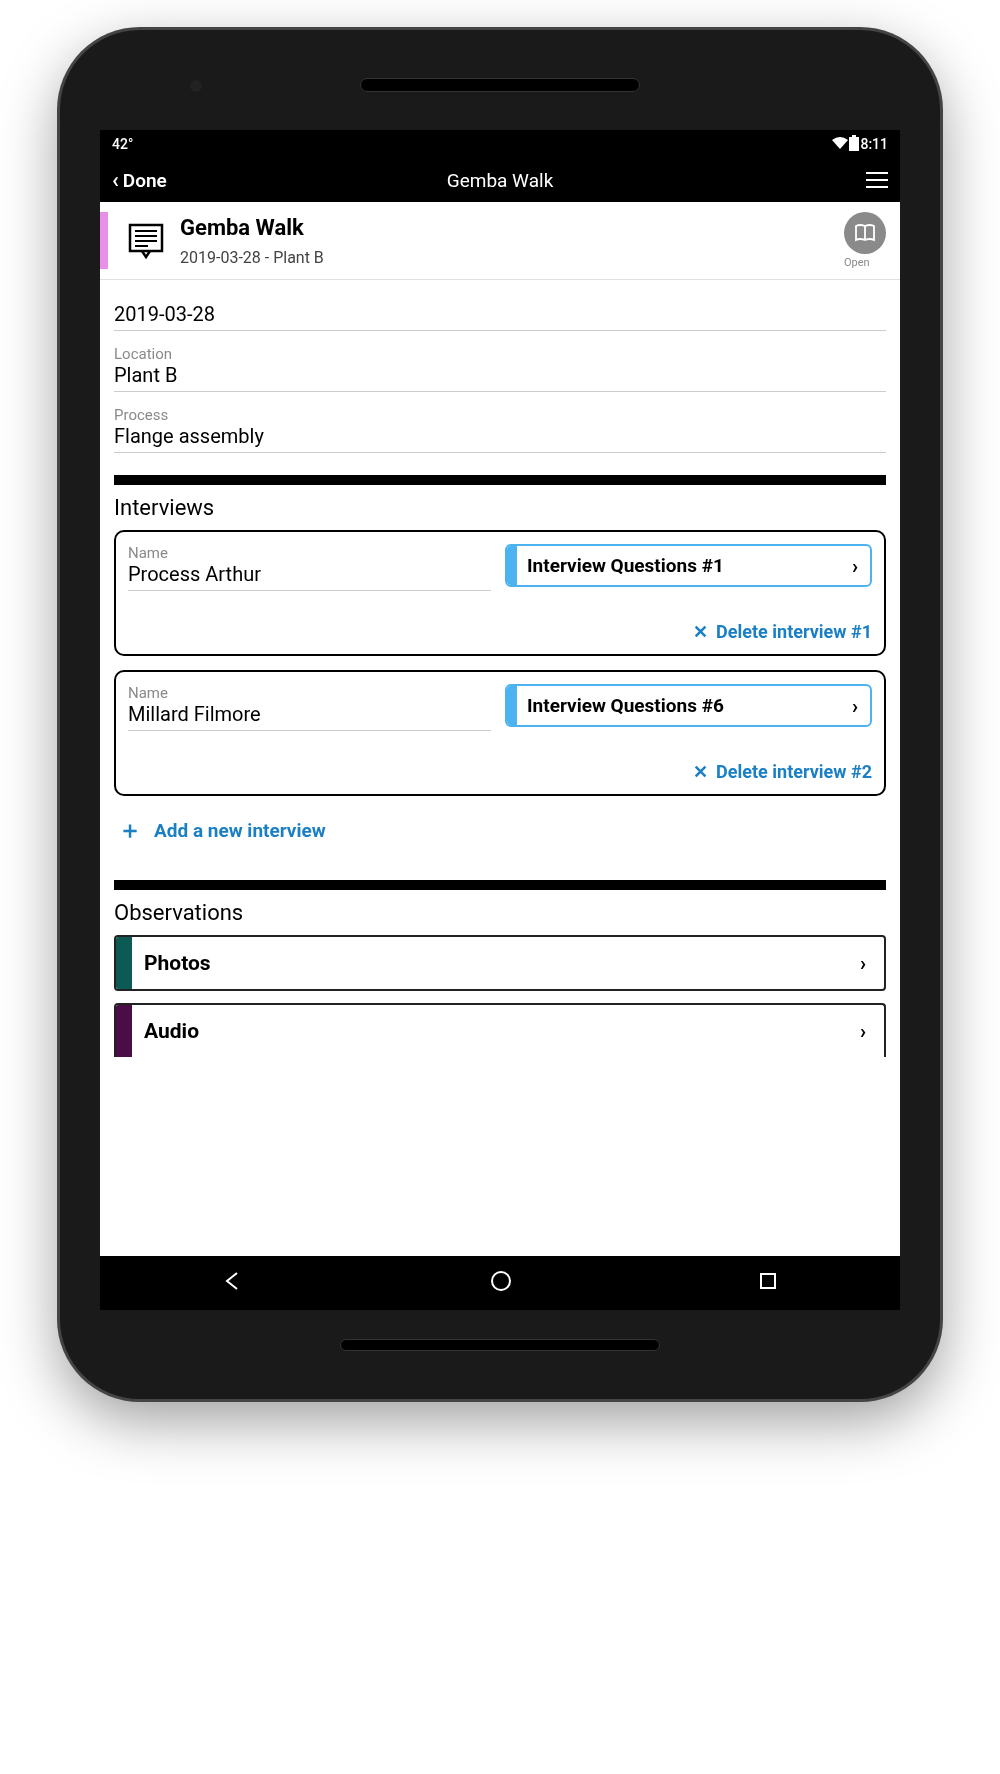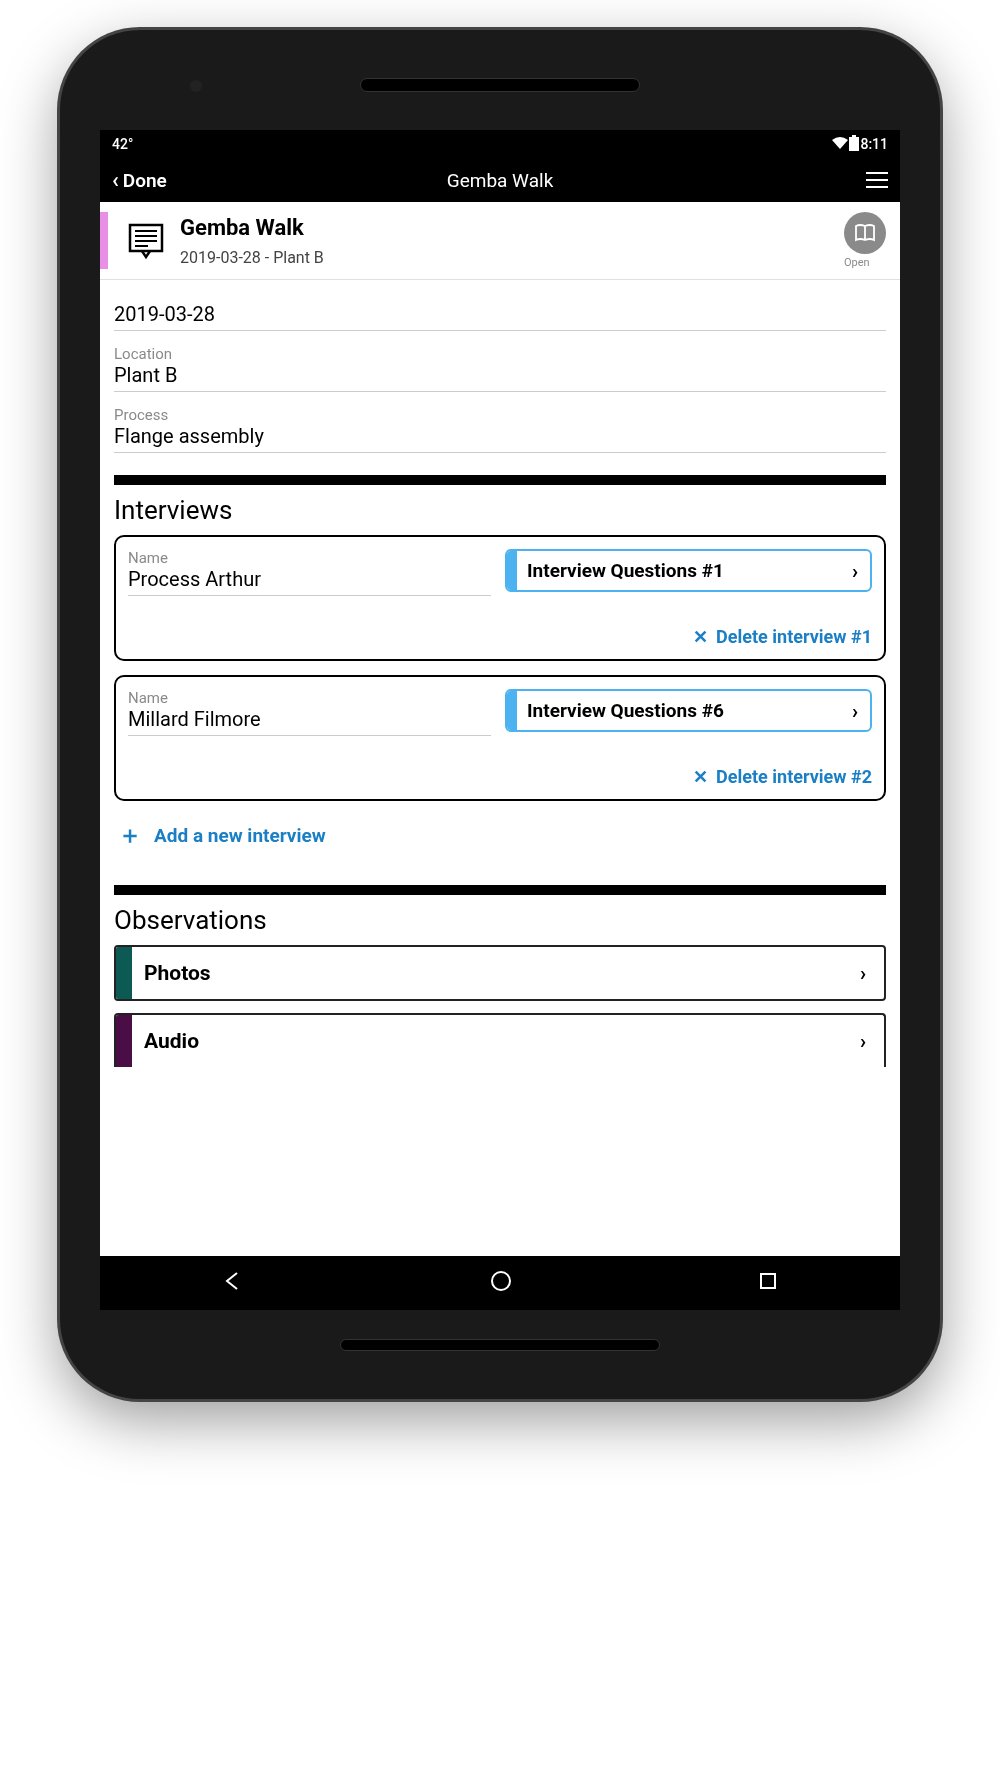--- a/index.html
+++ b/index.html
@@ -154,21 +154,21 @@
     font-size: 20px;
     color: #000;
     border-bottom: 1px solid #ccc;
     padding-bottom: 4px;
   }
   .divider-thick {
     height: 10px;
     background: #000;
     margin: 22px 0 10px 0;
   }
-  .section-title { font-size: 26px; font-weight: 400; margin-bottom: 10px; }
+  .section-title { font-size: 22px; font-weight: 400; margin-bottom: 10px; }
   .interview-card {
     border: 2px solid #000;
     border-radius: 10px;
     padding: 12px;
     margin-bottom: 14px;
   }
   .interview-row { display: flex; gap: 14px; align-items: flex-start; }
   .interview-name { flex: 1; }
   .iq-box {
     flex: 1;

